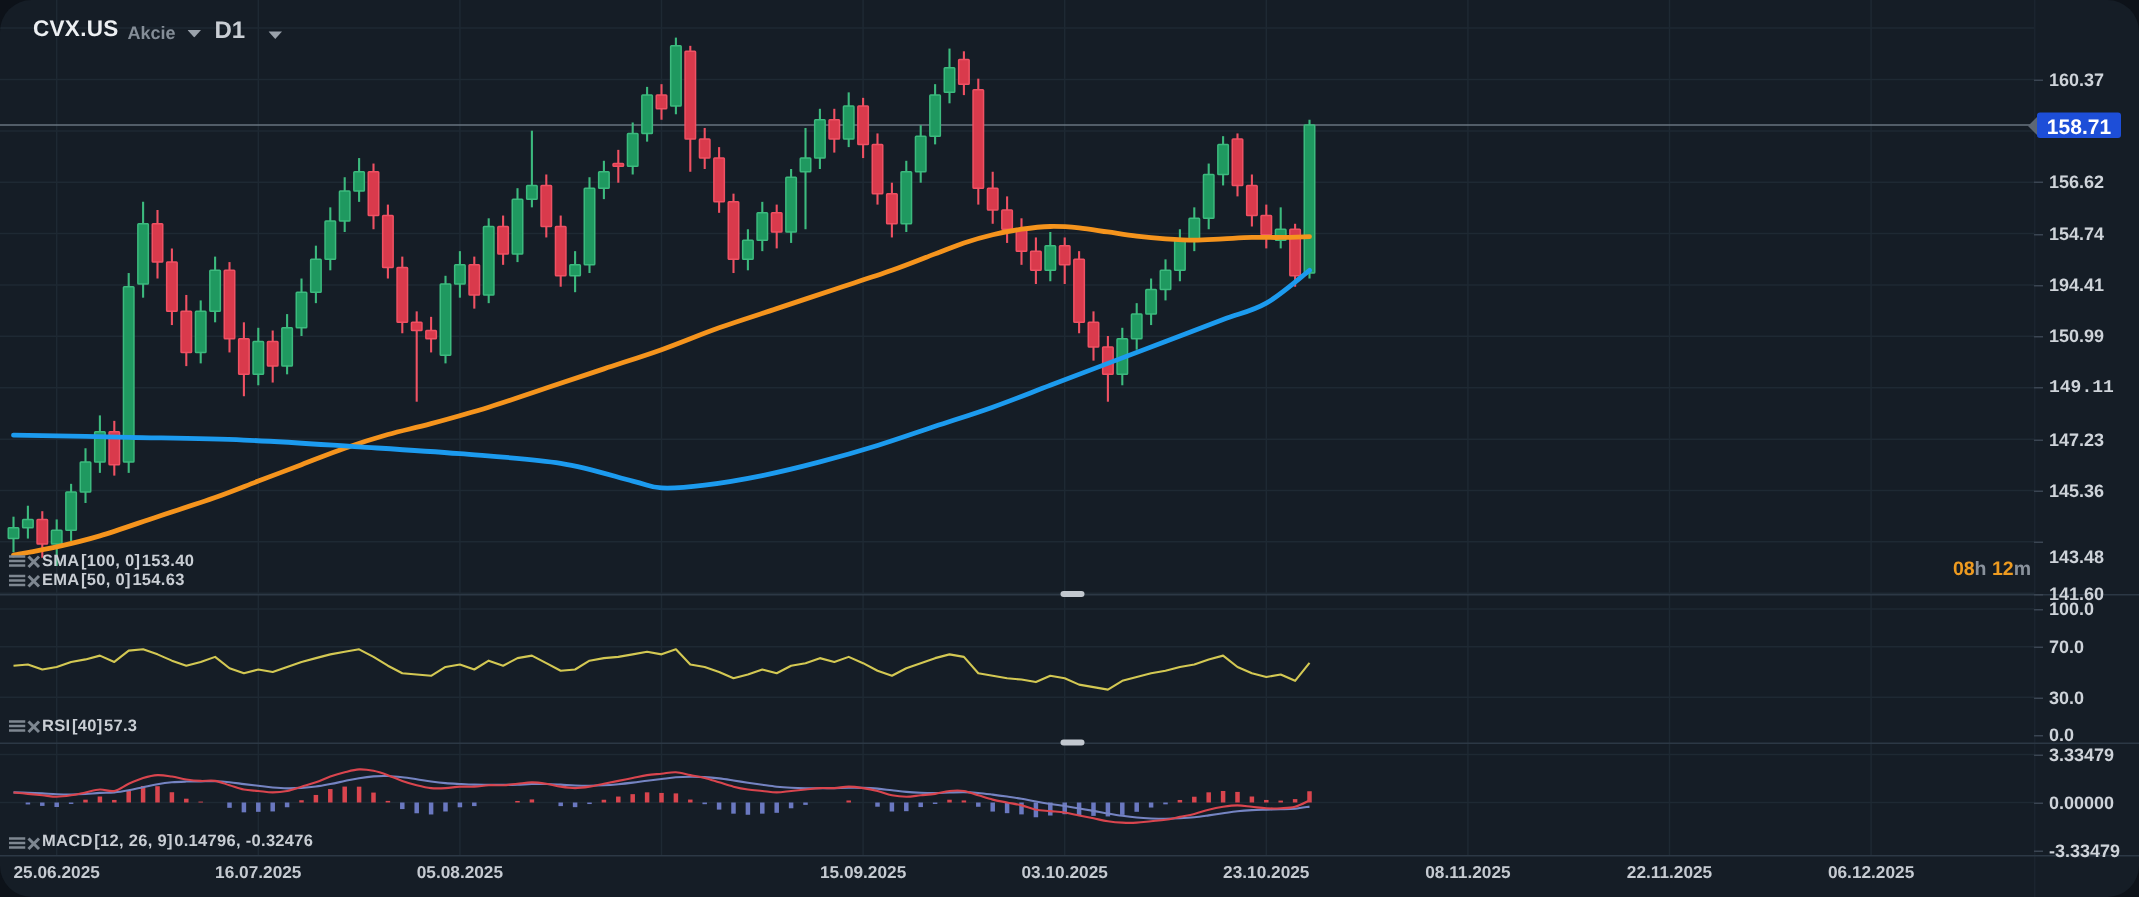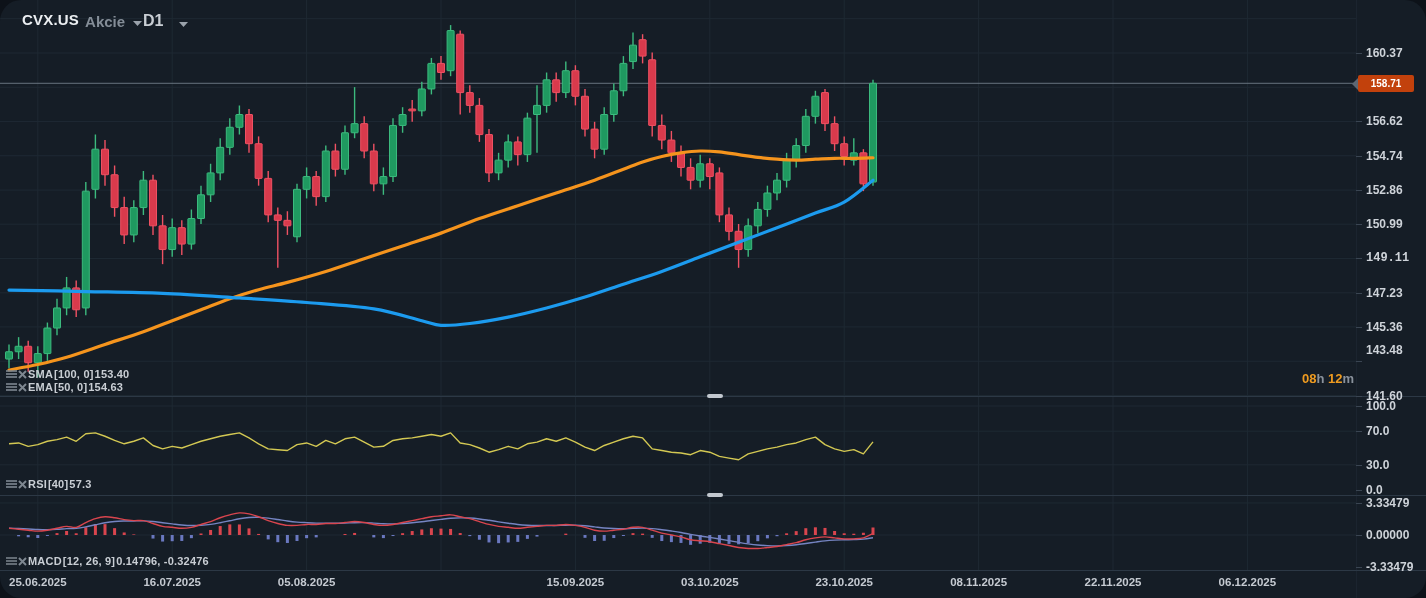--- a/index.html
+++ b/index.html
@@ -1,35 +1,35 @@
 <!DOCTYPE html>
 <html><head>
 <meta charset="utf-8">
 <style>
   html,body{margin:0;padding:0;background:#0d1219;}
   #root{position:relative;width:1426px;height:598px;background:#151d26;overflow:hidden;
         font-family:"Liberation Sans",sans-serif;border-radius:21px;-webkit-font-smoothing:antialiased;}
   #chart-svg{position:absolute;left:0;top:0;}
   .hdr{position:absolute;top:9px;left:22px;display:flex;align-items:center;z-index:5;}
   .sym{font-size:15px;font-weight:bold;color:#eceff2;letter-spacing:.2px;}
-  .mkt{font-size:15px;font-weight:bold;color:#848d97;margin-left:6px;margin-top:4px;}
+  .mkt{font-size:12px;font-weight:bold;color:#848d97;margin-left:6px;margin-top:4px;}
   .caret{margin-left:8px;margin-top:3px;}
   .tf-btn{position:absolute;top:10px;left:143px;display:flex;align-items:center;z-index:5;}
   .tf{font-size:16px;font-weight:bold;color:#c9ced4;}
   .tf-btn .caret{margin-left:16px;}
   .legend{position:absolute;display:flex;align-items:center;gap:1px;z-index:5;
           font-size:11px;font-weight:bold;color:#c9ced4;white-space:pre;}
   .legend .ic{display:flex;align-items:center;cursor:pointer;}
   .legend span{letter-spacing:.2px;}
   .axis-label{position:absolute;left:1366px;font-size:12px;font-weight:bold;color:#ced3d9;z-index:4;}
   .axis-tick{position:absolute;left:1356px;width:6px;height:1px;background:#3a4document50;background:#3a4552;z-index:4;}
   .date-label{position:absolute;top:576px;transform:translateX(-50%);font-size:11.5px;
               font-weight:bold;color:#c5cad1;z-index:4;white-space:nowrap;}
-  #price-tag{position:absolute;left:1358px;top:75px;width:56px;height:17px;background:#c2410c;
-             border-radius:2px;color:#fff;font-size:10px;font-weight:bold;display:flex;
+  #price-tag{position:absolute;left:1358px;top:75px;width:56px;height:17px;background:#1d4ed8;
+             border-radius:2px;color:#fff;font-size:14px;font-weight:bold;display:flex;
              align-items:center;justify-content:center;z-index:6;}
   #price-tag:before{content:"";position:absolute;left:-6px;top:2.5px;border-top:6px solid transparent;
              border-bottom:6px solid transparent;border-right:6px solid #5d6773;}
   #countdown{position:absolute;top:371px;right:72px;font-size:13px;font-weight:bold;z-index:5;}
   #countdown .num{color:#ee9b20;} #countdown .unit{color:#8a929c;}
   .divider{position:absolute;left:0;width:1426px;height:1px;background:#2c3845;z-index:3;}
   .grip{position:absolute;left:707px;width:16px;height:4px;background:#c2c8cf;border-radius:2px;
         top:-2px;cursor:row-resize;}
   .vsep{position:absolute;left:1356px;top:0;width:1px;height:598px;background:#1b242f;z-index:2;}
 </style>
@@ -414,21 +414,21 @@
       <svg width="9" height="9">
           <g stroke="#7e8791" stroke-width="2">
             <line x1="1" y1="1" x2="8" y2="8"></line>
             <line x1="8" y1="1" x2="1" y2="8"></line>
           </g>
         </svg>
     </span>
     <span>RSI</span><span>[40]</span><span>57.3</span>
   </div>
 
-  <div class="legend" style="top:555px;left:6px;">
+  <div class="legend" style="top:555px;left:6px;align-items:flex-end;">
     <span class="ic">
       <svg width="11" height="10">
           <g stroke="#7e8791" stroke-width="1.6">
             <line x1="0" y1="2" x2="11" y2="2"></line>
             <line x1="0" y1="5" x2="11" y2="5"></line>
             <line x1="0" y1="8" x2="11" y2="8"></line>
           </g>
         </svg>
     </span>
     <span class="ic">
@@ -458,31 +458,31 @@
     </div>
   <div class="divider" style="top:570px;"></div>
 
   <div id="labels">
       <div class="axis-label" style="top: 46px;">160.37</div>
       <div class="axis-tick" style="top: 53px;"></div>
       <div class="axis-label" style="top: 114.438px;">156.62</div>
       <div class="axis-tick" style="top: 121.438px;"></div>
       <div class="axis-label" style="top: 148.747px;">154.74</div>
       <div class="axis-tick" style="top: 155.747px;"></div>
-      <div class="axis-label" style="top: 183.057px;">152.86</div>
+      <div class="axis-label" style="top: 183.057px;">194.41</div>
       <div class="axis-tick" style="top: 190.057px;"></div>
       <div class="axis-label" style="top: 217.185px; text-align: right;">150.99</div>
       <div class="axis-tick" style="top: 224.185px;"></div>
       <div class="axis-label" style="top: 251.495px; font-family: Liberation Mono, monospace;">149.11</div>
       <div class="axis-tick" style="top: 258.495px;"></div>
       <div class="axis-label" style="top: 285.805px;">147.23</div>
       <div class="axis-tick" style="top: 292.805px;"></div>
       <div class="axis-label" style="top: 319.932px;">145.36</div>
       <div class="axis-tick" style="top: 326.932px;"></div>
-      <div class="axis-label" style="top: 343px; text-align: center;">143.48</div>
+      <div class="axis-label" style="top: 364px; text-align: center;">143.48</div>
       <div class="axis-tick" style="top: 361.243px;"></div>
       <div class="axis-label" style="top: 388.553px;">141.60</div>
       <div class="axis-tick" style="top: 395.553px;"></div>
       <div class="axis-label" style="top: 399px;">100.0</div>
       <div class="axis-tick" style="top: 406px;"></div>
       <div class="axis-label" style="top: 424.2px;">70.0</div>
       <div class="axis-tick" style="top: 431.2px;"></div>
       <div class="axis-label" style="top: 457.8px;">30.0</div>
       <div class="axis-tick" style="top: 464.8px;"></div>
       <div class="axis-label" style="top: 483px;">0.0</div>

